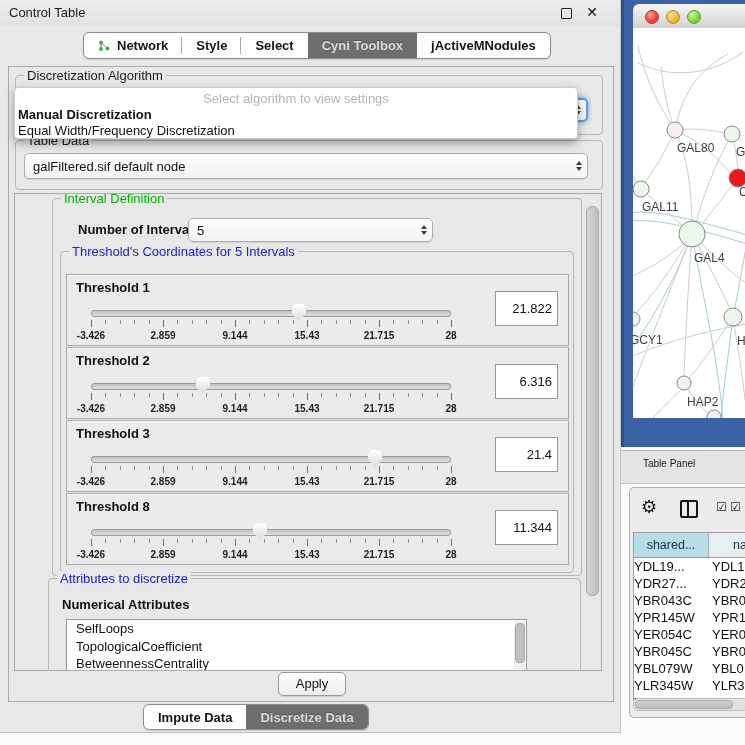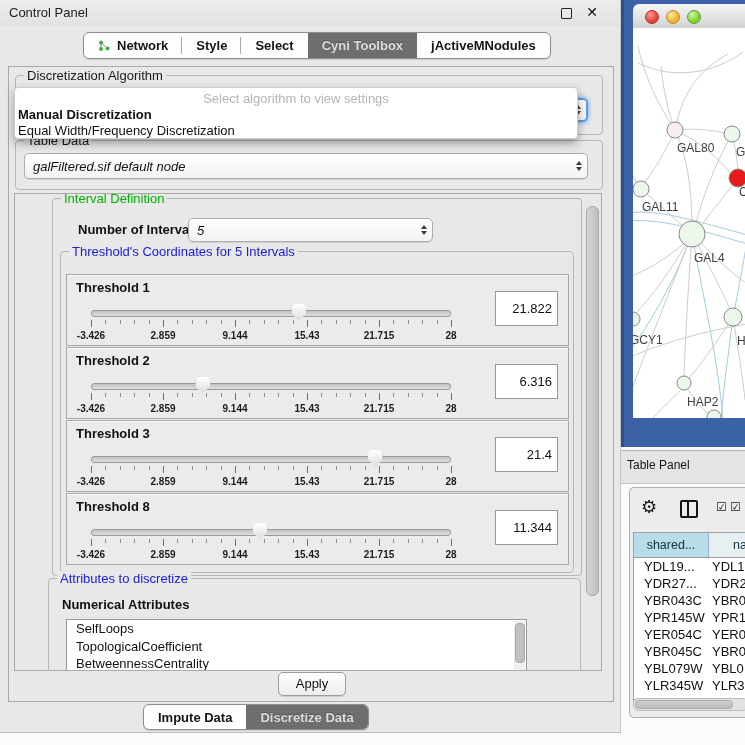--- a/index.html
+++ b/index.html
@@ -36,21 +36,21 @@
     border:1px solid #a9a9a9;}
 
   .group{position:absolute;border:1px solid #b6b6b6;border-radius:4px;}
   .group-label{position:absolute;top:-8px;left:8px;background:#e8e8e8;padding:0 3px;
     font-size:13px;color:#1a1a1a;white-space:nowrap;}
   .group-label.green{color:var(--group-label-green);}
   .group-label.blue{color:var(--group-label-blue);}
 
   
   .combo{position:absolute;background:linear-gradient(#ffffff,#f3f3f3);border:1px solid #adadad;
-    border-radius:5px;box-shadow:0 1px 1px rgba(0,0,0,.10);display:flex;align-items:center;cursor:pointer;font-style:italic;}
+    border-radius:5px;box-shadow:0 1px 1px rgba(0,0,0,.10);display:flex;align-items:center;cursor:pointer;}
   .combo .val{padding-left:8px;flex:1;font-size:13px;color:#111;white-space:nowrap;overflow:hidden;}
   .stepper{width:16px;display:flex;flex-direction:column;align-items:center;justify-content:center;}
   .tri-up{width:0;height:0;border-left:3.5px solid transparent;border-right:3.5px solid transparent;
     border-bottom:4.5px solid #3c3c3c;margin-bottom:2.5px;}
   .tri-down{width:0;height:0;border-left:3.5px solid transparent;border-right:3.5px solid transparent;
     border-top:4.5px solid #3c3c3c;}
   .combo.focus-ring{border:2px solid var(--focus-ring-blue);box-shadow:0 0 5px var(--focus-ring-blue);}
 
   
   .algo-popup{left:14px;top:87px;width:562px;height:50px;background:#fff;border:1px solid #cfcfcf;
@@ -106,50 +106,50 @@
   .light.yellow{left:33px;background:radial-gradient(circle at 35% 30%,#ffe9a8,#eeb22e 60%);border:1px solid #c08a1e;}
   .light.green{left:54px;background:radial-gradient(circle at 35% 30%,#d2f5a8,#7bd234 60%);border:1px solid #5d9f25;}
   .nw-canvas{left:12px;top:28px;width:112px;height:390px;background:#fff;}
   .edge{fill:none;stroke:#cccccc;stroke-width:1;}
   .edge.teal{stroke:var(--edge-teal);}
   .node-label{font-size:12px;fill:#3f3f3f;font-family:"Liberation Sans","DejaVu Sans",sans-serif;}
 
   
   .table-panel-bar{left:621px;top:450px;width:124px;height:32px;background:#e4e4e4;
     border-top:1px solid #b3b3b3;border-bottom:1px solid #c4c4c4;}
-  .tp-title{left:6px;top:7px;font-size:12px;color:#161616;}
+  .tp-title{left:22px;top:7px;font-size:10px;color:#161616;}
   .table-window{left:629px;top:487px;width:116px;height:229px;background:#ececec;
     border:1px solid #b0b0b0;border-radius:5px 0 0 5px;border-right:none;}
   .tw-toolbar{left:0;top:5px;right:0;height:32px;}
   .gear-icon{left:11px;top:3px;font-size:18px;color:#1b1b1b;cursor:pointer;}
   .split-icon{left:50px;top:7px;width:14px;height:14px;border:2px solid #141414;border-radius:2px;cursor:pointer;}
   .split-icon:before{content:"";position:absolute;left:5px;top:0;bottom:0;width:2px;background:#141414;}
   .check-icon{top:8px;font-size:12px;color:#222;cursor:pointer;line-height:12px;}
   .grid{left:3px;top:44px;width:113px;height:166px;background:#fff;border:1px solid #9f9f9f;
     border-right:none;overflow:hidden;}
   .grid-header{display:flex;height:24px;border-bottom:1px solid #9a9a9a;}
   .gh-cell{font-size:12.5px;display:flex;align-items:center;justify-content:center;cursor:pointer;
     color:#13323c;text-align:center;}
   .gh-c1{width:74px;background:var(--table-header-blue);border-right:1px solid #9ab3bd;}
   .gh-c2{flex:1;background:#e7eff3;justify-content:flex-start;padding-left:24px;}
   .grid-row{display:flex;height:17px;line-height:17px;font-size:13px;color:#101010;cursor:pointer;}
-  .gr-c1{width:74px;padding-left:10px;box-sizing:border-box;white-space:nowrap;overflow:hidden;}
+  .gr-c1{width:74px;box-sizing:border-box;white-space:nowrap;overflow:hidden;}
   .gr-c2{flex:1;padding-left:4px;white-space:nowrap;overflow:hidden;}
   .hscroll{left:3px;top:210px;width:113px;height:11px;background:#e2e2e2;border:1px solid #bdbdbd;
     border-radius:5px;}
   .hthumb{position:absolute;left:1px;top:1px;width:96px;height:7px;border-radius:4px;
     background:linear-gradient(#cecece,#bbbbbb);border:1px solid #aaaaaa;cursor:pointer;}
 </style>
 </head>
 <body>
 
 <div class="abs control-panel">
 
   <div class="abs cp-titlebar">
-    <span class="abs cp-title">Control Panel</span>
+    <span class="abs cp-title">Control Table</span>
     <div class="abs float-icon"></div>
     <div class="abs close-icon">✕</div>
   </div>
 
   <div class="abs seg-bar top-tabs">
     <div class="seg">
       <svg class="net-ic" width="13" height="13" viewBox="0 0 13 13">
         <line x1="3" y1="3.5" x2="3" y2="10" stroke="#8a8a8a" stroke-width="1"></line>
         <line x1="3" y1="3.5" x2="9.5" y2="9.5" stroke="#8a8a8a" stroke-width="1"></line>
         <circle cx="3" cy="3.5" r="2" fill="#3fae49"></circle>

